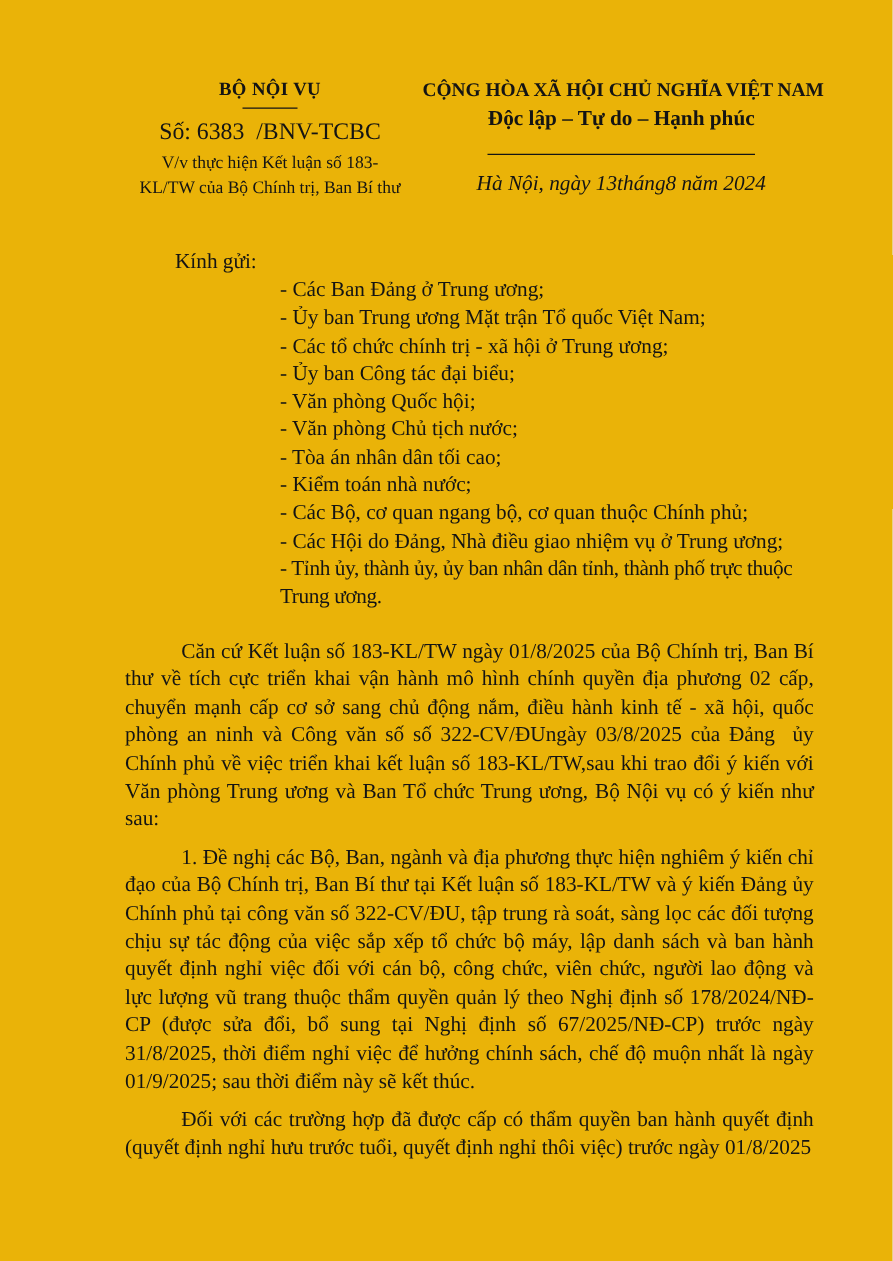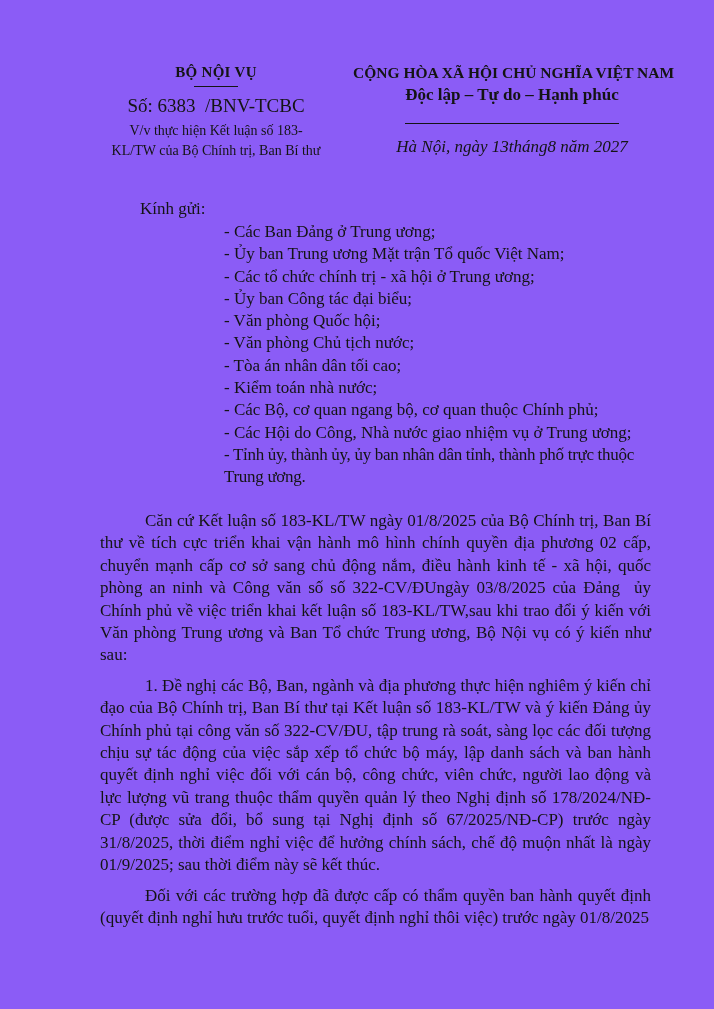--- a/index.html
+++ b/index.html
@@ -1,41 +1,40 @@
 <!DOCTYPE html>
 <html lang="vi"><head>
 <meta charset="utf-8">
 <style>
   html,body { margin:0; padding:0; background:#e8e8e8; }
   .page {
     position:relative;
     width:714px; height:1009px;
     margin:0 auto;
-    background:#8b5cf6;
+    background:#eab308;
     color:#141414;
     font-family:"Liberation Serif","DejaVu Serif",serif;
     overflow:hidden;
   }
   
   .header-left {
     position:absolute; left:100px; top:64px; width:232px;
     text-align:center;
   }
   .agency-name { font-weight:bold; font-size:15px; letter-spacing:.3px; }
   .agency-divider {
     width:44px; height:0; border-bottom:1.6px solid #141414;
     margin:5px auto 0;
   }
   .doc-number { font-size:19px; margin-top:8px; white-space:nowrap; }
   .doc-subject { font-size:14px; line-height:20px; margin-top:4px; }
 
   .header-right {
     position:absolute; left:338px; top:64px; width:318px;
     text-align:center;
-    margin-left:15px;
   }
   .national-title { font-weight:bold; font-size:15.5px; white-space:nowrap; }
   .national-motto {
     display:inline-block;
     font-weight:bold; font-size:17px;
     margin-top:3px; padding-bottom:18px;
     border-bottom:1.6px solid #141414;
   }
   .place-date { font-style:italic; font-size:17px; margin-top:13px; white-space:nowrap; }
 
@@ -73,36 +72,36 @@
       <span>V/v thực hiện Kết luận số 183-</span><br>
       <span>KL/TW của Bộ Chính trị, Ban Bí thư</span>
     </div>
   </div>
 
   <div class="header-right">
     <div class="national-title">CỘNG HÒA XÃ HỘI CHỦ NGHĨA VIỆT NAM</div>
     <div>
       <span class="national-motto">Độc lập – Tự do – Hạnh phúc</span>
     </div>
-    <div class="place-date">Hà Nội, ngày 13tháng8 năm 2027</div>
+    <div class="place-date">Hà Nội, ngày 13tháng8 năm 2024</div>
   </div>
 
   <div class="salutation">Kính gửi:</div>
 
   <div class="recipients-list">
     <div class="recipient-item">- Các Ban Đảng ở Trung ương;</div>
     <div class="recipient-item">- Ủy ban Trung ương Mặt trận Tổ quốc Việt Nam;</div>
     <div class="recipient-item">- Các tổ chức chính trị - xã hội ở Trung ương;</div>
     <div class="recipient-item">- Ủy ban Công tác đại biểu;</div>
     <div class="recipient-item">- Văn phòng Quốc hội;</div>
     <div class="recipient-item">- Văn phòng Chủ tịch nước;</div>
     <div class="recipient-item">- Tòa án nhân dân tối cao;</div>
     <div class="recipient-item">- Kiểm toán nhà nước;</div>
     <div class="recipient-item">- Các Bộ, cơ quan ngang bộ, cơ quan thuộc Chính phủ;</div>
-    <div class="recipient-item">- Các Hội do Công, Nhà nước giao nhiệm vụ ở Trung ương;</div>
+    <div class="recipient-item">- Các Hội do Đảng, Nhà điều giao nhiệm vụ ở Trung ương;</div>
     <div class="recipient-item">- Tỉnh ủy, thành ủy, ủy ban nhân dân tỉnh, thành phố trực thuộc Trung ương.</div>
   </div>
 
   <div class="document-body">
     <p>Căn cứ Kết luận số 183-KL/TW ngày 01/8/2025 của Bộ Chính trị, Ban Bí thư về tích cực triển khai vận hành mô hình chính quyền địa phương 02 cấp, chuyển mạnh cấp cơ sở sang chủ động nắm, điều hành kinh tế - xã hội, quốc phòng an ninh và Công văn số số 322-CV/ĐUngày 03/8/2025 của Đảng &nbsp;ủy Chính phủ về việc triển khai kết luận số 183-KL/TW,sau khi trao đổi ý kiến với Văn phòng Trung ương và Ban Tổ chức Trung ương, Bộ Nội vụ có ý kiến như sau:</p>
     <p>1. Đề nghị các Bộ, Ban, ngành và địa phương thực hiện nghiêm ý kiến chỉ đạo của Bộ Chính trị, Ban Bí thư tại Kết luận số 183-KL/TW và ý kiến Đảng ủy Chính phủ tại công văn số 322-CV/ĐU, tập trung rà soát, sàng lọc các đối tượng chịu sự tác động của việc sắp xếp tổ chức bộ máy, lập danh sách và ban hành quyết định nghỉ việc đối với cán bộ, công chức, viên chức, người lao động và lực lượng vũ trang thuộc thẩm quyền quản lý theo Nghị định số 178/2024/NĐ-CP (được sửa đổi, bổ sung tại Nghị định số 67/2025/NĐ-CP) trước ngày 31/8/2025, thời điểm nghỉ việc để hưởng chính sách, chế độ muộn nhất là ngày 01/9/2025; sau thời điểm này sẽ kết thúc.</p>
     <p>Đối với các trường hợp đã được cấp có thẩm quyền ban hành quyết định (quyết định nghỉ hưu trước tuổi, quyết định nghỉ thôi việc) trước ngày 01/8/2025</p>
   </div>
 
 </div>

